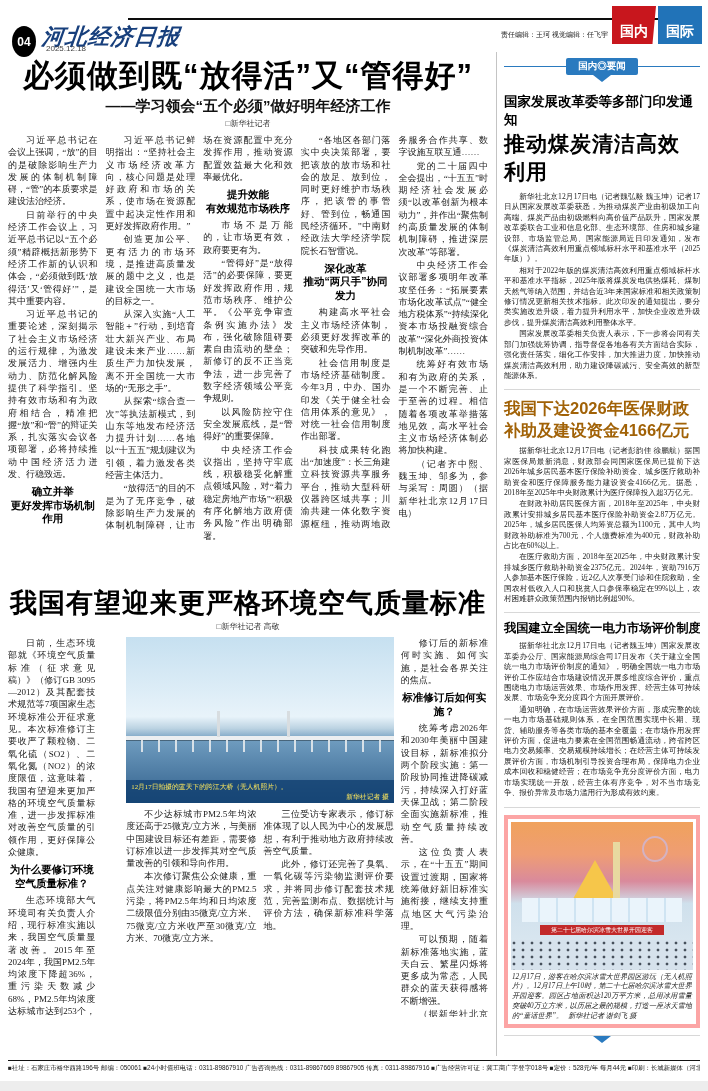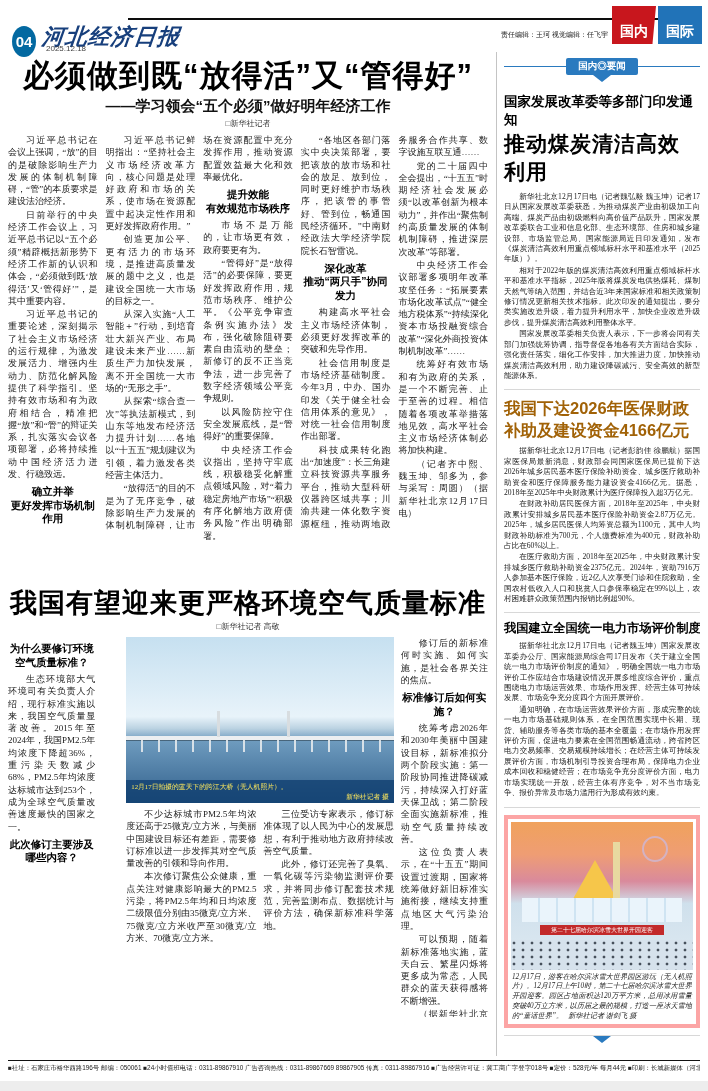--- a/index.html
+++ b/index.html
@@ -2,22 +2,22 @@
 <html><head>
 <meta charset="utf-8">
 <style>
   html,body{margin:0;padding:0;}
   body{width:708px;height:1091px;background:#fff;position:relative;overflow:hidden;
        font-family:"Liberation Serif",serif;color:#1a1a1a;
        -webkit-font-smoothing:antialiased;}
   
   .masthead{position:relative;height:52px;}
   .pagenum{position:absolute;left:12px;top:26px;width:24px;height:31px;border-radius:50%;
-           background:#0369a1;color:#fff;font-family:"Liberation Sans",sans-serif;
-           font-weight:700;font-size:15px;display:flex;align-items:center;justify-content:center;}
+           background:#000000;color:#fff;font-family:"Liberation Sans",sans-serif;
+           font-weight:700;font-size:12px;display:flex;align-items:center;justify-content:center;}
   .paper-title{position:absolute;left:42px;top:22px;font-family:"DejaVu Serif",serif;
            font-style:italic;font-weight:700;font-size:22px;color:#173f7c;
            transform:skewX(-6deg);letter-spacing:1px;white-space:nowrap;}
   .paper-date{position:absolute;left:46px;top:44px;font-size:8px;color:#444;
            font-family:"Liberation Sans",sans-serif;}
   .topline{position:absolute;left:128px;right:10px;top:18px;height:2px;background:#0d0d0d;}
   .editors{position:absolute;right:100px;top:30px;font-size:7px;color:#222;
            font-family:"Liberation Sans",sans-serif;white-space:nowrap;}
   .tabs{position:absolute;right:6px;top:6px;display:flex;}
   .tab{color:#fff;font-family:Liberation Serif, serif;font-weight:700;font-size:14px;
@@ -162,20 +162,21 @@
           <p class="para"><span style="display: inline;">统筹好有效市场和有为政府的关系，是一个不断完善、止于至善的过程。相信随着各项改革举措落地见效，高水平社会主义市场经济体制必将加快构建。</span></p>
           <p class="para"><span style="display: inline;">（记者齐中熙、魏玉坤、邹多为，参与采写：周圆）（据新华社北京12月17日电）</span></p>
         </div>
     </div>
 
     <div class="mid">
       <div class="mid-headline">我国有望迎来更严格环境空气质量标准</div>
       <div class="byline">□新华社记者 高敬</div>
       <div class="mid-body">
         <div class="mcol">
+            <p class="para"><span style="display: inline;">日前，生态环境部就《环境空气质量标准（征求意见稿）》（修订GB 3095—2012）及其配套技术规范等7项国家生态环境标准公开征求意见。本次标准修订主要收严了颗粒物、二氧化硫（SO2）、二氧化氮（NO2）的浓度限值，这意味着，我国有望迎来更加严格的环境空气质量标准，进一步发挥标准对改善空气质量的引领作用，更好保障公众健康。</span></p>
             <p class="colhead">
               <span>为什么要修订环境空气质量标准？</span>
             </p>
             <p class="para"><span style="display: inline;">生态环境部大气环境司有关负责人介绍，现行标准实施以来，我国空气质量显著改善。2015年至2024年，我国PM2.5年均浓度下降超36%，重污染天数减少68%，PM2.5年均浓度达标城市达到253个，成为全球空气质量改善速度最快的国家之一。</span></p>
             <p class="colhead">
               <span>此次修订主要涉及哪些内容？</span>
             </p>
           </div>
         <div class="mid-center">
           <div class="photo-bridge">

